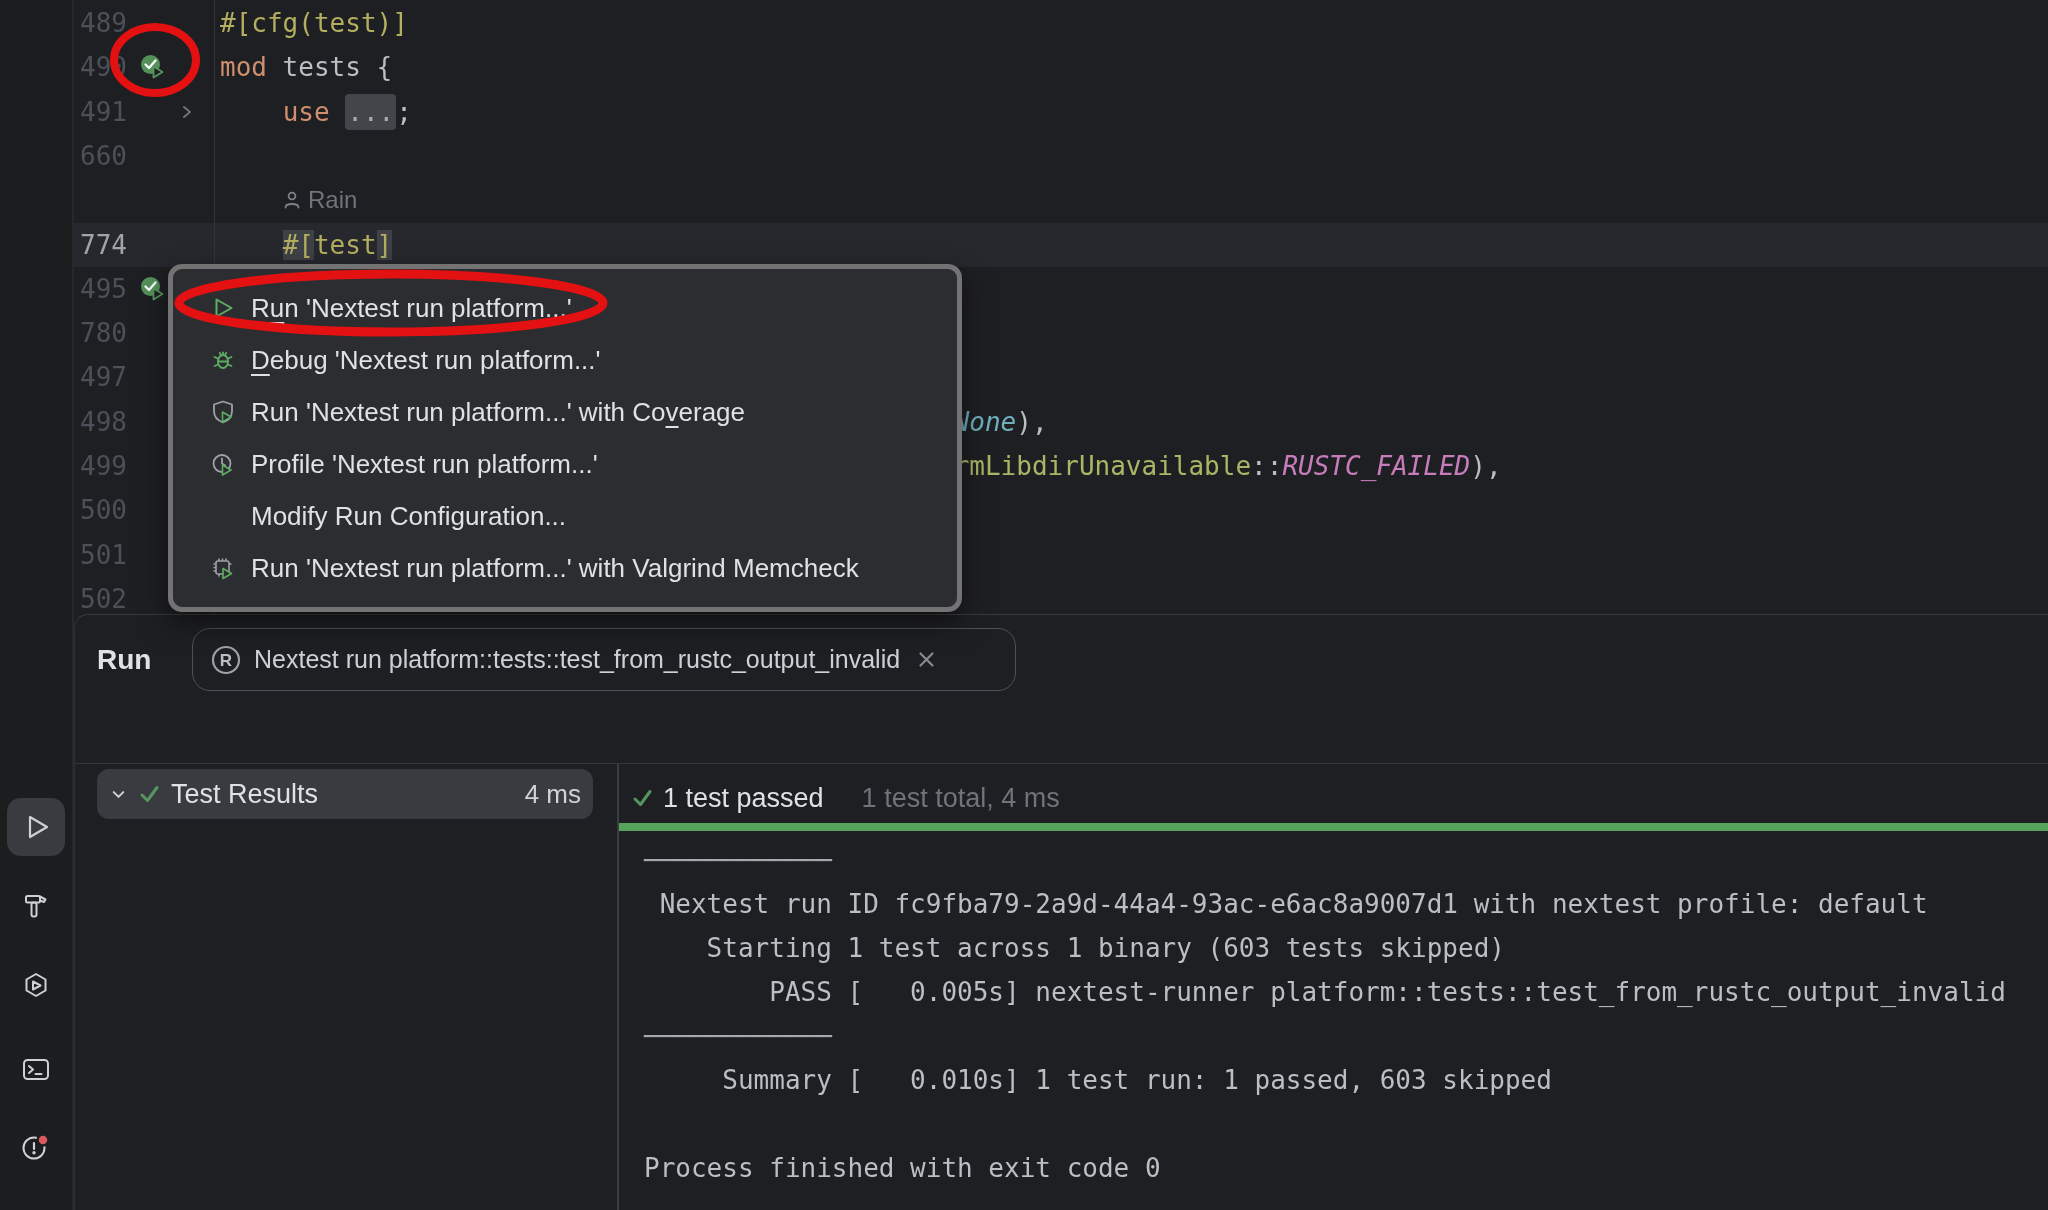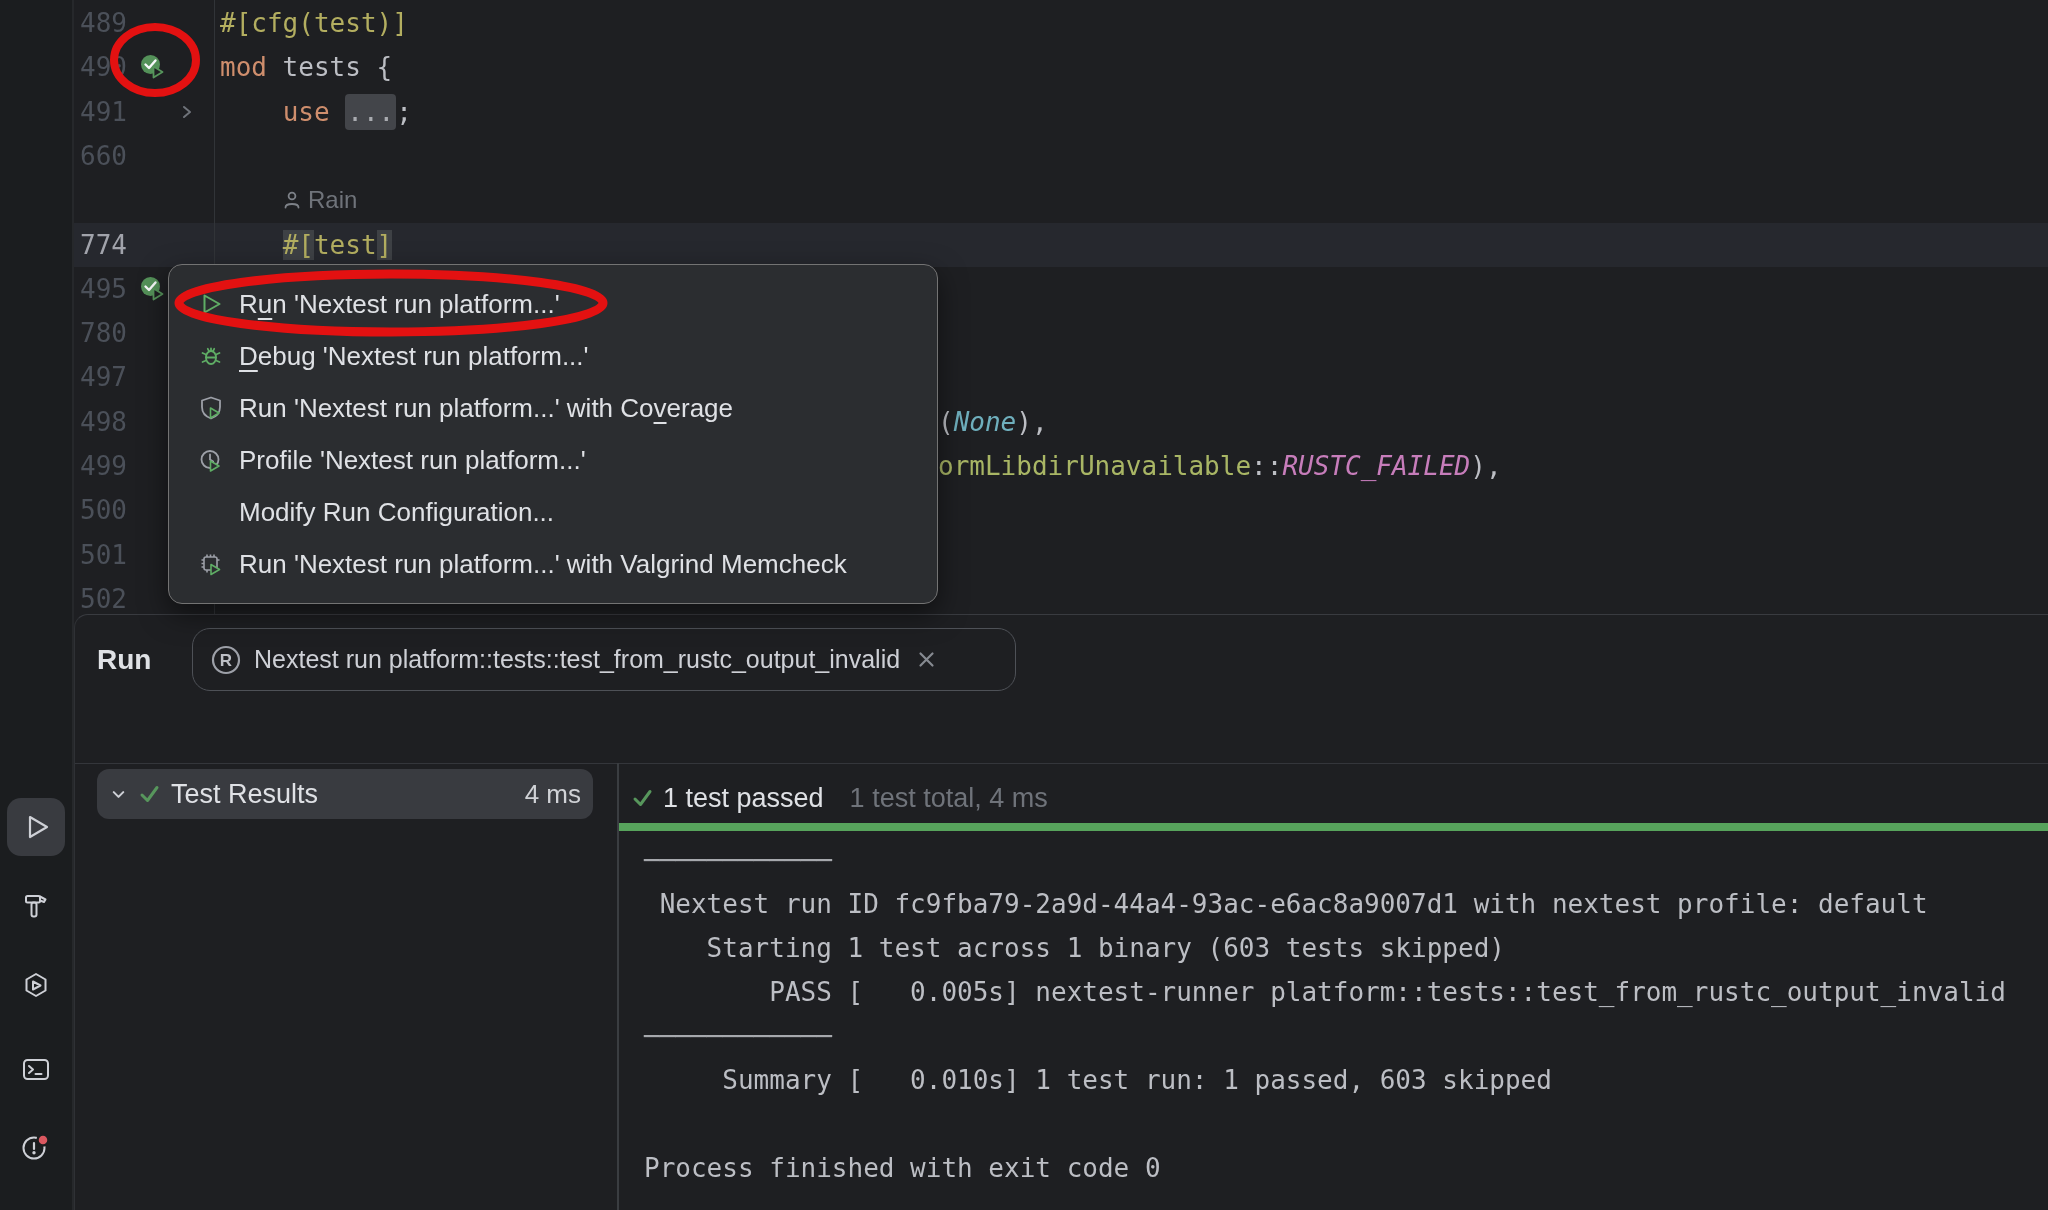--- a/index.html
+++ b/index.html
@@ -43,28 +43,28 @@
   .tb, .stripe-btn, .menu-item, #run-tab{cursor:default;}
   #toolbar-border{position:absolute;left:0;right:0;top:148px;height:1px;background:#34363b;}
   
   #tests-row{position:absolute;left:22px;top:154px;width:496px;height:50px;background:#393b40;border-radius:12px;
              display:flex;align-items:center;padding:0 12px;box-sizing:border-box;}
   #tests-label{font-size:27px;color:#dfe1e5;margin-left:10px;flex:1;}
   #tests-time{font-size:26px;color:#d0d2d6;}
   #vdivider{position:absolute;left:542px;top:148px;bottom:0;width:2px;background:#3a3d41;}
   #passed-header{position:absolute;left:556px;top:158px;height:50px;display:flex;align-items:center;}
   #passed-label{font-size:27px;color:#dfe1e5;margin-left:9px;}
-  #passed-detail{font-size:27px;color:#6f737a;margin-left:26px;}
+  #passed-detail{font-size:27px;color:#6f737a;margin-left:38px;}
   #progress{position:absolute;left:544px;right:0;top:208px;height:8px;background:#57a35c;}
   #console{position:absolute;left:569px;top:223px;font-family:"DejaVu Sans Mono",monospace;font-size:26px;
            line-height:44px;white-space:pre;color:#bcbec4;}
   .console-rule{color:#a6a8ad;}
   
-  #menu{position:absolute;left:168px;top:264px;width:768px;background:#2b2d30;border:1px solid #737373;
-        border-radius:14px;padding:13px 0;box-shadow:0 10px 28px rgba(0,0,0,.5);z-index:30;}
+  #menu{position:absolute;left:168px;top:264px;width:768px;background:#2b2d30;border:5px solid #737373;
+        border-radius:14px;padding:13px 8px;box-shadow:0 10px 28px rgba(0,0,0,.5);z-index:30;}
   .menu-item{height:52px;display:flex;align-items:center;padding-left:29px;}
   .menu-item .mi-icon{width:26px;height:26px;flex:0 0 26px;}
   .menu-item .mi-label{margin-left:15px;font-size:26px;color:#dfe1e5;white-space:pre;}
   .menu-item u{text-decoration-thickness:2px;text-underline-offset:5px;}
   
   #annotations{position:absolute;left:0;top:0;z-index:40;pointer-events:none;}
 </style>
 </head>
 <body>
 

